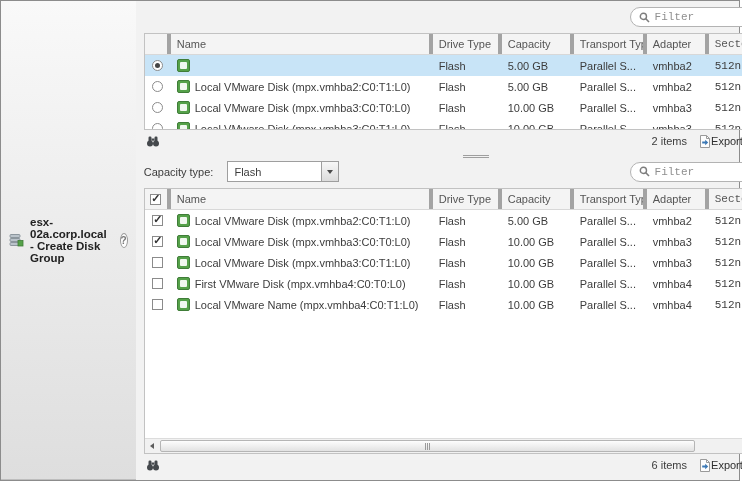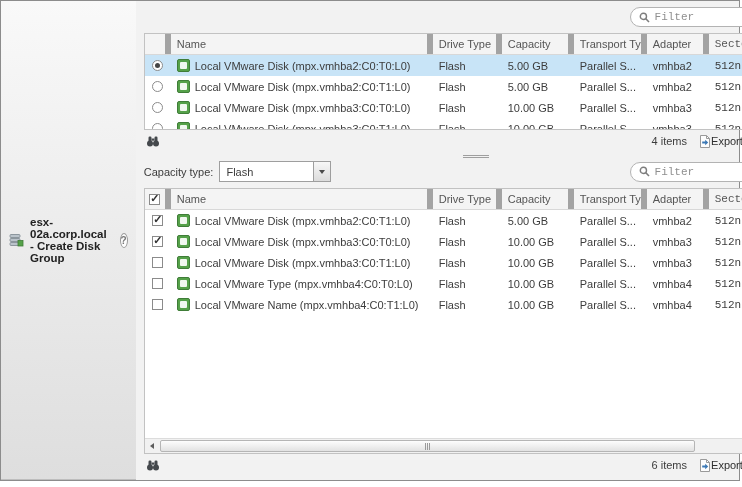--- a/index.html
+++ b/index.html
@@ -8,21 +8,21 @@
   .titlebar { flex:0 0 25px; display:flex; align-items:center; gap:6px; padding:0 8px; background:linear-gradient(#f9f9f9,#dedede); border-bottom:1px solid #bdbdbd; font-weight:bold; font-size:11.5px; color:#222; }
   .help { margin-left:auto; width:15px; height:15px; border-radius:50%; border:1px solid #9a9a9a; color:#777; display:flex; align-items:center; justify-content:center; font-size:10px; font-weight:bold; background:#fdfdfd; }
   .content { flex:1; display:flex; flex-direction:column; padding:6px 8px 4px; min-height:0; }
   .instr { margin:2px 0 8px; }
   .toolrow { display:flex; align-items:center; margin-bottom:6px; }
   .filterbox { margin-left:auto; width:178px; height:20px; border:1px solid #b3b3b3; border-radius:10px; background:#fff; display:flex; align-items:center; gap:5px; padding:0 8px; }
   .ph { flex:1; color:#8f8f8f;font-family:Liberation Mono, monospace; }
   .caret { width:0; height:0; border-left:3.5px solid transparent; border-right:3.5px solid transparent; border-top:4.5px solid #4a4a4a; }
   .tbl { position:relative; border:1px solid #c2c2c2; background:#fff; }
   .thead { display:flex; height:21px; background:#f4f4f4; border-bottom:1px solid #d8d8d8; color:#555; }
-  .th { display:flex; align-items:center; padding:0 6px; border-right:6px solid #a3a3a3; overflow:hidden; white-space:nowrap; }
+  .th { display:flex; align-items:center; padding:0 6px; border-right:4px solid #a3a3a3; overflow:hidden; white-space:nowrap; }
   .c-sel { flex:0 0 26px; justify-content:center; padding:0; }
   .c-name { flex:0 0 262px; }
   .c-drive { flex:0 0 69px; }
   .c-cap { flex:0 0 72px; }
   .c-trans { flex:0 0 73px; }
   .c-adp { flex:0 0 62px; }
   .c-sec { flex:1; border-right:none;font-family:Liberation Mono, monospace; }
   .tbody1 { height:74px; overflow:hidden; }
   .trow { display:flex; height:21px; align-items:center; }
   .trow.on { background:#c8e4f7; }
@@ -42,21 +42,21 @@
   .tri-up { width:0;height:0;border-left:3px solid transparent;border-right:3px solid transparent;border-bottom:4px solid #5c5c5c; }
   .tri-down { width:0;height:0;border-left:3px solid transparent;border-right:3px solid transparent;border-top:4px solid #5c5c5c; }
   .tri-left { width:0;height:0;border-top:3px solid transparent;border-bottom:3px solid transparent;border-right:4px solid #5c5c5c; }
   .tri-right { width:0;height:0;border-top:3px solid transparent;border-bottom:3px solid transparent;border-left:4px solid #5c5c5c; }
   .tfoot { display:flex; align-items:center; height:22px; padding:0 2px; gap:12px; }
   .spacer { flex:1; }
   .ddbtn { display:flex; align-items:center; gap:0; color:#2f2f2f; cursor:default; }
   .split { height:9px; display:flex; align-items:center; justify-content:center; }
   .splitgrip { width:26px; height:3px; background:repeating-linear-gradient(0deg,#9f9f9f 0 1px,transparent 1px 2px); }
   .ctl { display:flex; align-items:center; margin:0 0 6px; }
-  .ctlabel { margin-right:6px; }
+  .ctlabel { margin-right:14px; }
   .select { width:112px; height:21px; border:1px solid #9e9e9e; background:#fff; display:flex; align-items:stretch; }
   .selval { flex:1; display:flex; align-items:center; padding:0 6px; }
   .selbtn { flex:0 0 17px; border-left:1px solid #9e9e9e; background:linear-gradient(#f7f7f7,#dcdcdc); display:flex; align-items:center; justify-content:center; }
   .tbl2 { flex:1; display:flex; flex-direction:column; min-height:0; border:1px solid #c2c2c2; background:#fff; position:relative; }
   .filler { flex:1; background:#fff; }
   .hscroll { flex:0 0 15px; position:relative; border-top:1px solid #dcdcdc; background:#f1f1f1; }
   .hbtn { position:absolute; top:0; bottom:0; width:14px; display:flex; align-items:center; justify-content:center; }
   .hbtn.left { left:0; } .hbtn.right { right:0; }
   .hthumb { position:absolute; left:15px; right:112px; top:1px; bottom:1px; background:linear-gradient(#fdfdfd,#e2e2e2); border:1px solid #b5b5b5; border-radius:2px; display:flex; align-items:center; justify-content:center; }
   svg { display:block; }
@@ -106,21 +106,20 @@
         <div class="th c-sec">Sector Format</div>
       </div>
       <div class="tbody1">
 
         <div class="trow on">
           <div class="td c-sel">
               <span class="radio on"></span>
             </div>
           <div class="td c-name">
               <span class="dicon"></span>
-              <span>Local VMware Disk (mpx.vmhba2:C0:T0:L0)</span>
             </div>
           <div class="td c-drive">Flash</div>
           <div class="td c-cap">5.00 GB</div>
           <div class="td c-trans">Parallel S...</div>
           <div class="td c-adp">vmhba2</div>
           <div class="td c-sec">512n</div>
         </div>
 
         <div class="trow">
           <div class="td c-sel">
@@ -186,21 +185,21 @@
       <span>
         <svg width="14" height="14" viewBox="0 0 14 14" fill="#44484c">
           <rect x="2.5" y="2.5" width="3" height="5" rx="1.2"></rect>
             <rect x="8.5" y="2.5" width="3" height="5" rx="1.2"></rect>
           <rect x="5.6" y="4.5" width="2.8" height="2.2"></rect>
           <circle cx="4" cy="9.6" r="3"></circle>
             <circle cx="10" cy="9.6" r="3"></circle>
         </svg>
       </span>
       <span class="spacer"></span>
-      <span>4 items</span>
+      <span>2 items</span>
       <span class="ddbtn">
         <span>
           <svg width="12" height="13" viewBox="0 0 12 13">
               <path d="M1.5 .5h6l3 3v9h-9z" fill="#fdfdfd" stroke="#9a9a9a"></path>
               <path d="M7.5 .5v3h3" fill="none" stroke="#9a9a9a"></path>
               <path d="M3.2 6.4h3V4.8l3 2.7-3 2.7V8.6h-3z" fill="#3b78b5"></path>
             </svg>
         </span>
         <span>Export</span>
         <span class="caret"></span>
@@ -297,21 +296,21 @@
           <div class="td c-trans">Parallel S...</div>
           <div class="td c-adp">vmhba3</div>
           <div class="td c-sec">512n</div>
         </div>
         <div class="trow">
           <div class="td c-sel">
               <span class="cb"></span>
             </div>
           <div class="td c-name">
               <span class="dicon"></span>
-              <span>Local VMware Type (mpx.vmhba4:C0:T0:L0)</span>
+              <span>First VMware Disk (mpx.vmhba4:C0:T0:L0)</span>
             </div>
           <div class="td c-drive">Flash</div>
           <div class="td c-cap">10.00 GB</div>
           <div class="td c-trans">Parallel S...</div>
           <div class="td c-adp">vmhba4</div>
           <div class="td c-sec">512n</div>
         </div>
         <div class="trow">
           <div class="td c-sel">
               <span class="cb"></span>

